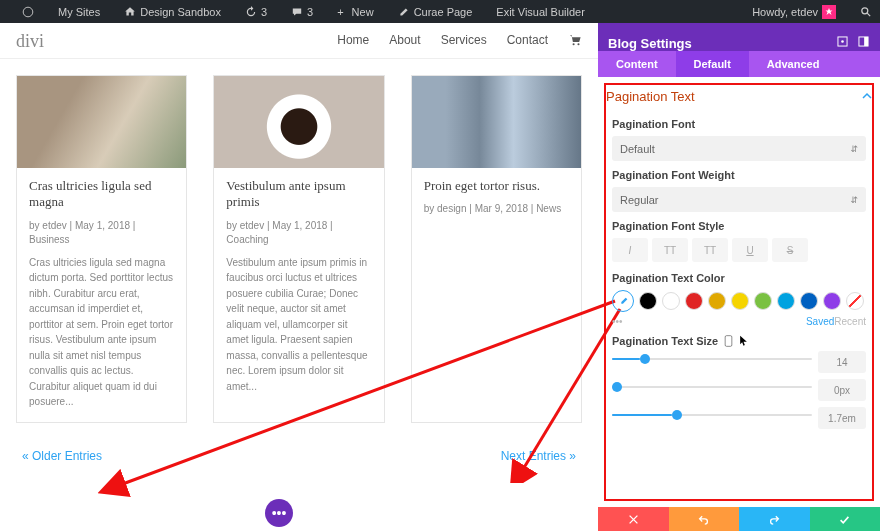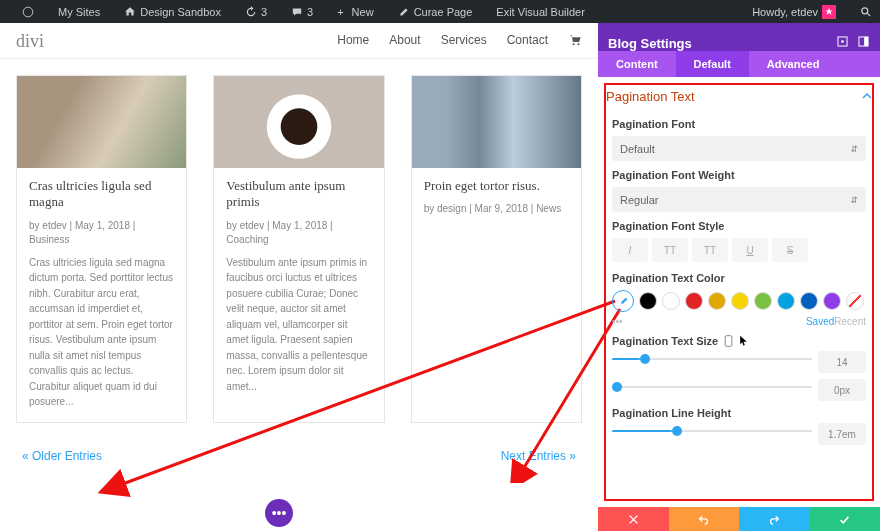--- a/index.html
+++ b/index.html
@@ -9,21 +9,21 @@
 .adminbar .item { display: flex; align-items: center; gap: 4px; cursor: pointer; padding-left: 14px; }
 .adminbar svg { width: 12px; height: 12px; fill: #ccc; }
 .howdy-star { background: #ff2b85; width: 14px; height: 14px; display: inline-flex; align-items: center; justify-content: center; }
 .howdy-star svg { fill: #fff; width: 10px; height: 10px; }
 .mainwrap { display: flex; height: 508px; }
 .site { width: 598px; position: relative; background: #fff; }
 .siteheader { display: flex; align-items: center; padding: 8px 16px 6px; border-bottom: 1px solid #eee; }
 .logo { color: #888; font-size: 18px; font-family: Georgia, serif; }
 .nav { margin-left: auto; display: flex; gap: 20px; color: #555; font-size: 12px; }
 .cart svg { width: 14px; height: 14px; fill: #555; }
-.posts { display: flex; gap: 26px; padding: 16px 16px 6px; }
+.posts { display: flex; gap: 26px; padding: 16px 16px 6px; justify-content: flex-end; }
 .post { flex: 1; border: 1px solid #e5e5e5; background: #fff; display: flex; flex-direction: column; }
 .post-img { height: 92px; background: #bbb; }
 .post-body { padding: 10px 12px 12px; }
 .post-title { font-family: Georgia, serif; color: #444; font-size: 13px; line-height: 1.25; margin-bottom: 8px; }
 .post-meta { font-size: 10px; color: #888; margin-bottom: 8px; line-height: 1.4; }
 .post-excerpt { font-size: 10px; color: #888; line-height: 1.55; }
 .pagination { display: flex; justify-content: space-between; padding: 20px 22px 10px; font-size: 12px; }
 .pagination a { color: #2ea3f2; cursor: pointer; }
 .fab { position: absolute; left: 265px; bottom: 4px; width: 28px; height: 28px; border-radius: 50%; background: #6c2eb9; display: flex; align-items: center; justify-content: center; }
 .fab span { color: #fff; font-size: 14px; line-height: 1; }
@@ -283,23 +283,20 @@
 
       <div class="slider-row">
         <div class="slider">
             <div class="track"></div>
             <div class="fill" style="width:0%"></div>
             <div class="thumb" style="left:0%"></div>
           </div>
         <div class="valbox">0px</div>
       </div>
 
-      <div class="slider-label">
-          <span>Pagination Line Height</span>
-        </div>
       <div class="slider-row">
         <div class="slider">
             <div class="track"></div>
             <div class="fill" style="width:30%"></div>
             <div class="thumb" style="left:30%"></div>
           </div>
         <div class="valbox">1.7em</div>
       </div>
     </div>
 

